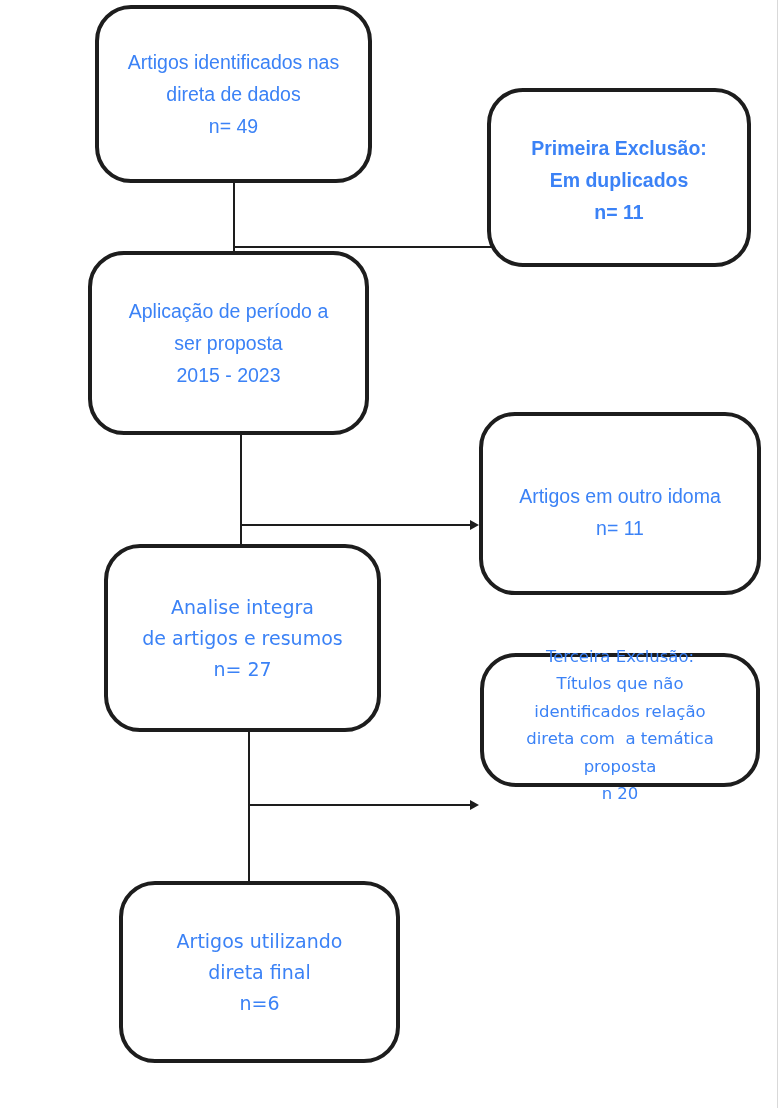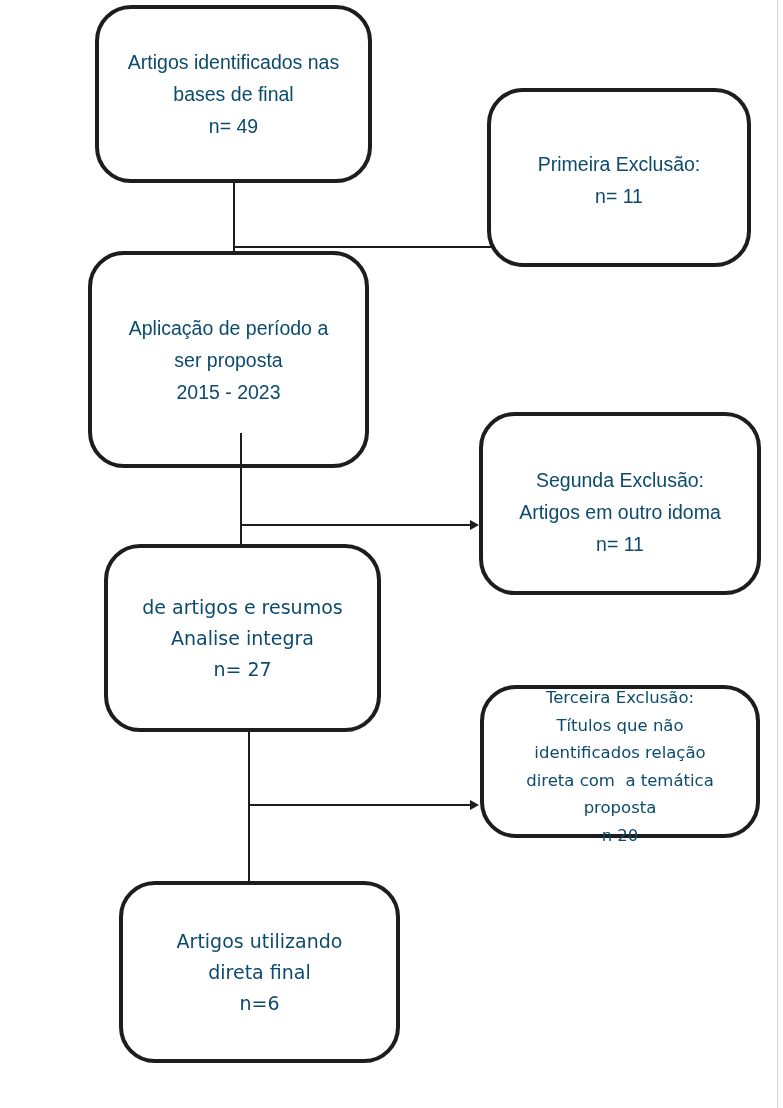--- a/index.html
+++ b/index.html
@@ -19,21 +19,21 @@
     position: absolute;
     box-sizing: border-box;
     border: 4px solid #1d1d1d;
     border-radius: 36px;
     background: #ffffff;
     display: flex;
     flex-direction: column;
     align-items: center;
     justify-content: center;
     text-align: center;
-    color: #0c4a6e;
+    color: #3b82f6;
   }
   .box span {
     display: block;
     white-space: pre;
   }
   .font-arial {
     font-family: "Liberation Sans", sans-serif;
     font-size: 19.5px;
     line-height: 32px;
   }
@@ -63,73 +63,73 @@
     position: absolute;
     top: 0;
     right: 5px;
     width: 1.5px;
     height: 1108px;
     background: #d9d9d9;
   }
 
   
   #box-identified       { left: 95px;  top: 5px;   width: 277px; height: 178px; }
-  #box-first-exclusion  { left: 487px; top: 88px;  width: 264px; height: 179px; padding-top: 4px; }
-  #box-period           { left: 88px;  top: 251px; width: 281px; height: 217px; }
+  #box-first-exclusion  { left: 487px; top: 88px;  width: 264px; height: 179px; padding-top: 4px; font-weight: bold; }
+  #box-period           { left: 88px;  top: 251px; width: 281px; height: 184px; }
   #box-second-exclusion { left: 479px; top: 412px; width: 282px; height: 183px; padding-top: 16px; }
   #box-analysis         { left: 104px; top: 544px; width: 277px; height: 188px; }
-  #box-third-exclusion  { left: 480px; top: 685px; width: 280px; height: 153px; padding-top: 10px; }
+  #box-third-exclusion  { left: 480px; top: 653px; width: 280px; height: 134px; padding-top: 10px; }
   #box-final            { left: 119px; top: 881px; width: 281px; height: 182px; text-align: center; }
 
   
   #conn-v1 { left: 233px; top: 181px; width: 2px;   height: 71px;  }
   #conn-h1 { left: 234px; top: 246px; width: 258px; height: 2px;   }
   #conn-v2 { left: 240px; top: 433px; width: 2px;   height: 113px; }
   #conn-h2 { left: 241px; top: 524px; width: 232px; height: 2px;   }
   #conn-v3 { left: 248px; top: 730px; width: 2px;   height: 153px; }
   #conn-h3 { left: 249px; top: 804px; width: 224px; height: 2px;   }
   #arrow-h2 { left: 470px; top: 520px; }
   #arrow-h3 { left: 470px; top: 800px; }
 </style>
 </head>
 <body>
 
 <div class="canvas">
 
   <div class="box font-arial" id="box-identified">
     <span>Artigos identificados nas</span>
-    <span>bases de final</span>
+    <span>direta de dados</span>
     <span>n= 49</span>
   </div>
 
   <div class="box font-arial" id="box-period">
     <span>Aplicação de período a</span>
     <span>ser proposta</span>
     <span>2015 - 2023</span>
   </div>
 
   <div class="box font-open" id="box-analysis">
+    <span>Analise integra</span>
     <span>de artigos e resumos</span>
-    <span>Analise integra</span>
     <span>n= 27</span>
   </div>
 
   <div class="box font-open" id="box-final">
     <span>Artigos utilizando</span>
     <span>direta final</span>
     <span>n=6</span>
   </div>
 
   <div class="box font-arial" id="box-first-exclusion">
     <span>Primeira Exclusão:</span>
+    <span>Em duplicados</span>
     <span>n= 11</span>
   </div>
 
   <div class="box font-arial" id="box-second-exclusion">
-    <span>Segunda Exclusão:</span>
     <span>Artigos em outro idoma</span>
     <span>n= 11</span>
   </div>
 
   <div class="box font-open-small" id="box-third-exclusion">
     <span>Terceira Exclusão:</span>
     <span>Títulos que não</span>
     <span>identificados relação</span>
     <span>direta com  a temática</span>
     <span>proposta</span>

